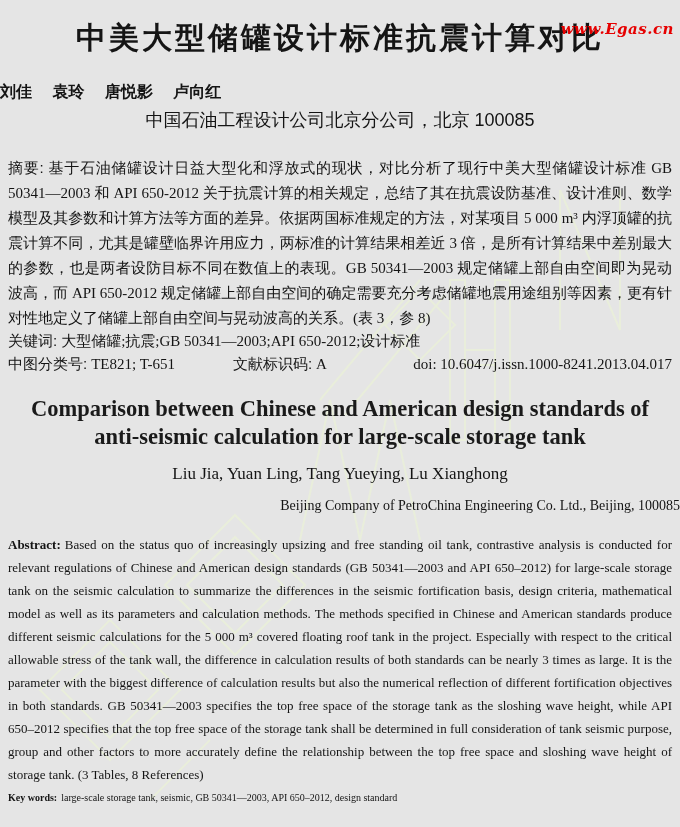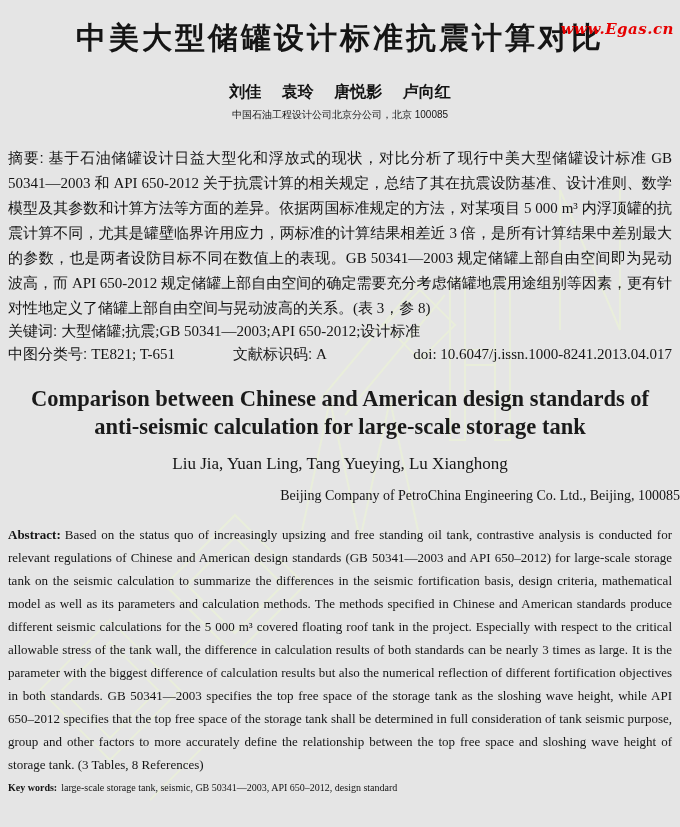--- a/index.html
+++ b/index.html
@@ -24,28 +24,28 @@
     letter-spacing:0.5px;
   }
   .cn-title{
     margin:18px 8px 0;
     text-align:center;
     font-family:"Liberation Sans","DejaVu Sans",sans-serif;
     font-weight:700;font-size:30px;
     letter-spacing:3px;color:#151515;
   }
   .cn-authors{
-    margin-top:23px;text-align:center;
+    margin-top:23px;
     font-family:"Liberation Sans","DejaVu Sans",sans-serif;
     font-weight:600;font-size:16px;word-spacing:16px;
   }
   .cn-affiliation{
     margin-top:5px;text-align:center;
     font-family:"Liberation Sans","DejaVu Sans",sans-serif;
-    font-size:10px;
+    font-size:18px;
   }
   .cn-abstract{
     margin:23px 8px 0;
     font-size:15px;line-height:25px;
     text-align:justify;
   }
   .cn-keywords{margin:0 8px;font-size:15px;line-height:20px;}
   .hei{
     font-family:"Liberation Sans","DejaVu Sans",sans-serif;
     font-weight:400;font-style:normal;

